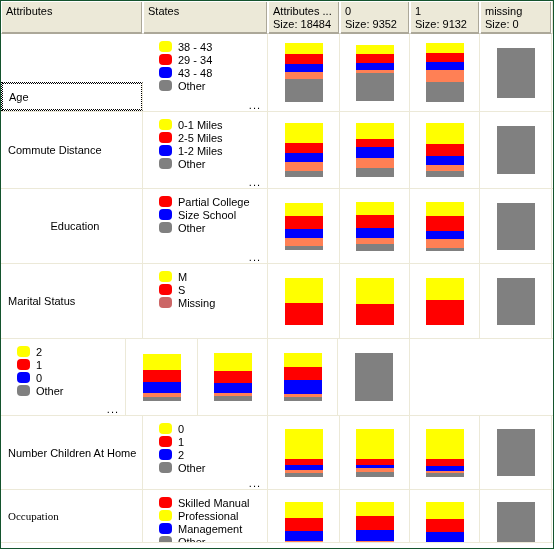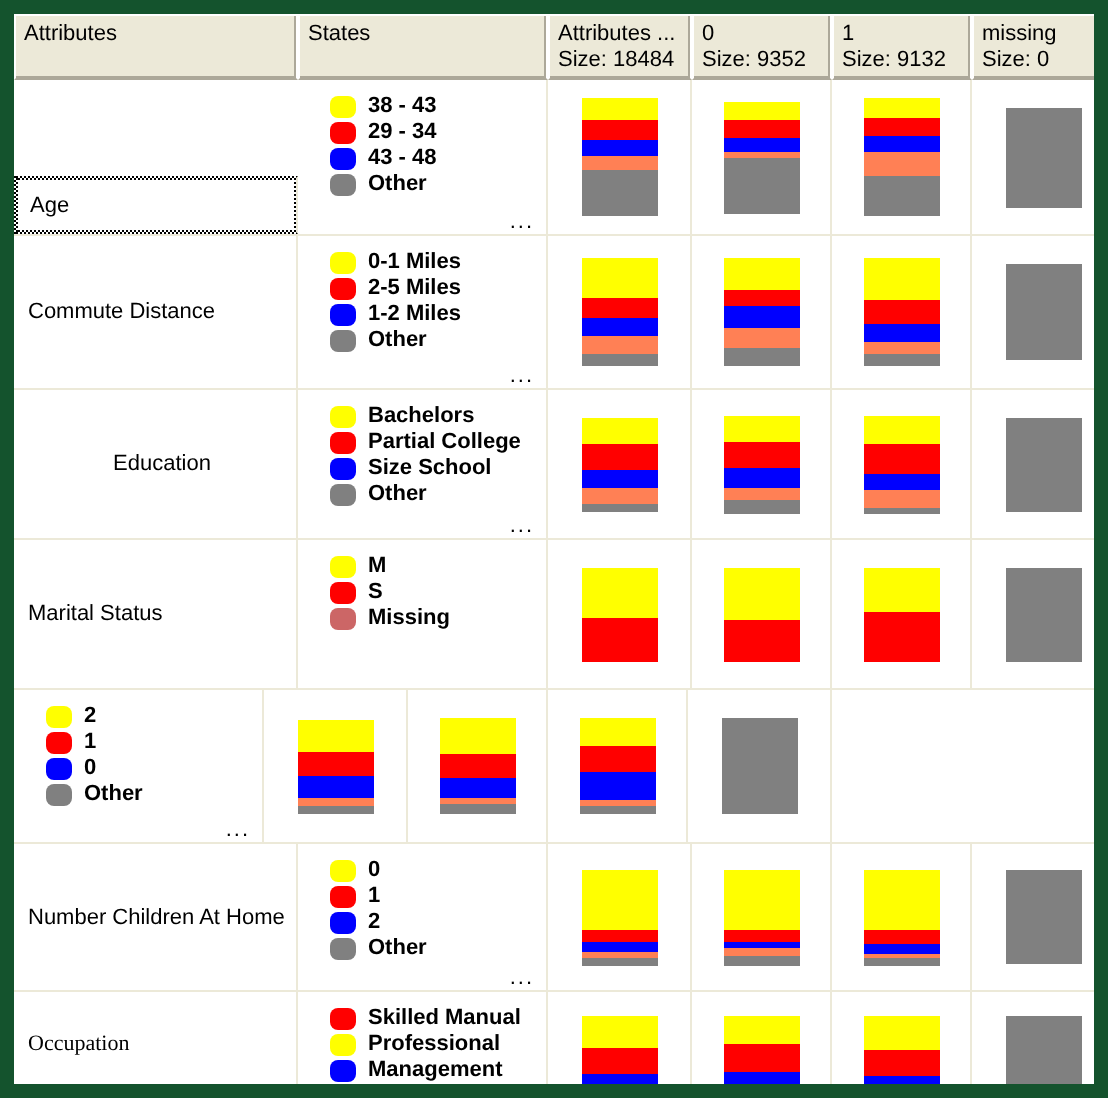--- a/index.html
+++ b/index.html
@@ -12,21 +12,21 @@
     font-size: 11px;
     color: #000000;
     -webkit-font-smoothing: none;
   }
   #app {
     position: relative;
     width: 554px;
     height: 549px;
     box-sizing: border-box;
     background: #ffffff;
-    border: 7px solid #14532d;
+    border: 1px solid #14532d;
     overflow: hidden;
   }
 
   
   .hdr-row {
     display: flex;
     height: 33px;
     box-sizing: border-box;
     background: #ece9d8;
   }
@@ -84,24 +84,23 @@
 
   
   .legend {
     padding: 6px 0 0 16px;
     position: relative;
     height: 100%;
     box-sizing: border-box;
   }
   .leg-item {
     display: flex;
-    align-items: flex-end;
+    align-items: center;
     height: 13px;
     margin-bottom: 0px;
-    font-weight: bold;
   }
   .leg-swatch {
     width: 13px;
     height: 11px;
     border-radius: 4px;
     flex: 0 0 13px;
     margin-right: 6px;
   }
   .leg-label {
     font-size: 11px;
@@ -296,24 +295,20 @@
           </div>
         </div>
       </div>
       <div class="row" style="height: 75px;">
         <div class="cell attr" style="width: 142px; flex: 0 0 142px; justify-content: center;">
           <span>Education</span>
         </div>
         <div class="cell" style="width: 125px; flex: 0 0 125px;">
           <div class="legend">
             <div class="leg-item">
-              <span class="leg-swatch" style="background: rgb(255, 255, 0);"></span>
-              <span class="leg-label">Bachelors</span>
-            </div>
-            <div class="leg-item">
               <span class="leg-swatch" style="background: rgb(255, 0, 0);"></span>
               <span class="leg-label">Partial College</span>
             </div>
             <div class="leg-item">
               <span class="leg-swatch" style="background: rgb(0, 0, 255);"></span>
               <span class="leg-label">Size School</span>
             </div>
             <div class="leg-item">
               <span class="leg-swatch" style="background: rgb(128, 128, 128);"></span>
               <span class="leg-label">Other</span>

